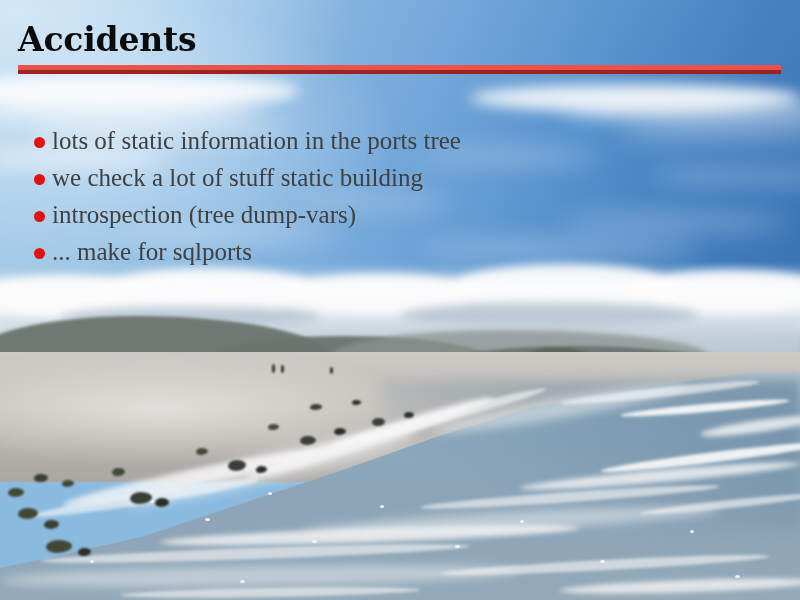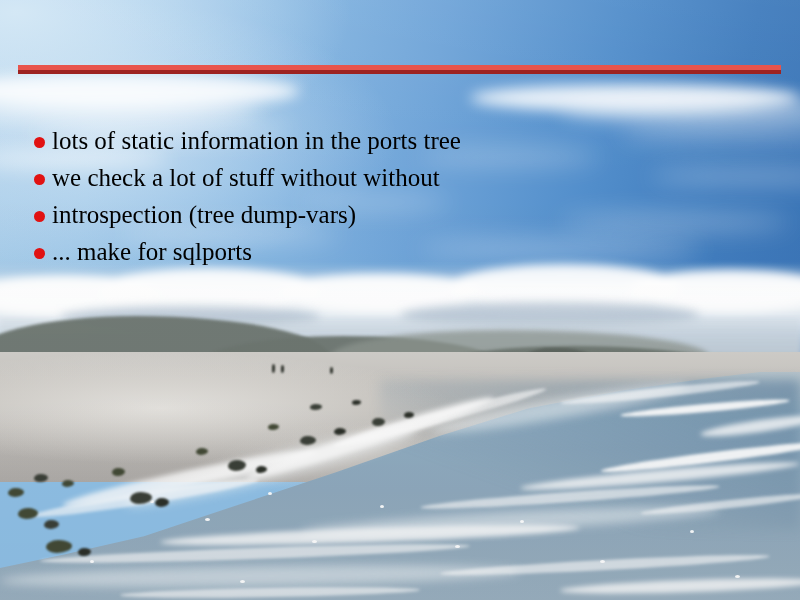--- a/index.html
+++ b/index.html
@@ -261,21 +261,21 @@
     height: 11px;
     border-radius: 50%;
     background: #e11212;
     margin-top: 11px;
     margin-right: 7px;
   }
   .bullet-text {
     font-family: "Liberation Serif", "DejaVu Serif", serif;
     font-size: 25px;
     line-height: 30px;
-    color: #000000;
+    color: #404040;
     white-space: nowrap;
   }
 </style>
 </head>
 <body>
 
 <div id="slide">
 
   <div class="photo">
 
@@ -382,34 +382,35 @@
     <div class="rockdot" style="left:310px; top:404px; width:12px; height:6px;"></div>
     <div class="rockdot dark" style="left:352px; top:400px; width:9px;  height:5px;"></div>
     <div class="rockdot olive" style="left:46px;  top:540px; width:26px; height:13px;"></div>
     <div class="rockdot dark" style="left:78px;  top:548px; width:13px; height:8px;"></div>
 
     <div class="photo-tone"></div>
   </div>
 
   <div class="content">
 
+    <div class="slide-title">Accidents</div>
 
     <div class="title-rule">
       <div class="rule-top"></div>
       <div class="rule-bot"></div>
     </div>
 
     <ul class="bullet-list">
       <li class="bullet-item">
         <span class="bullet-dot"></span>
         <span class="bullet-text">lots of static information in the ports tree</span>
       </li>
       <li class="bullet-item">
         <span class="bullet-dot"></span>
-        <span class="bullet-text">we check a lot of stuff without without</span>
+        <span class="bullet-text">we check a lot of stuff static building</span>
       </li>
       <li class="bullet-item">
         <span class="bullet-dot"></span>
         <span class="bullet-text">introspection (tree dump-vars)</span>
       </li>
       <li class="bullet-item">
         <span class="bullet-dot"></span>
         <span class="bullet-text">... make for sqlports</span>
       </li>
     </ul>

